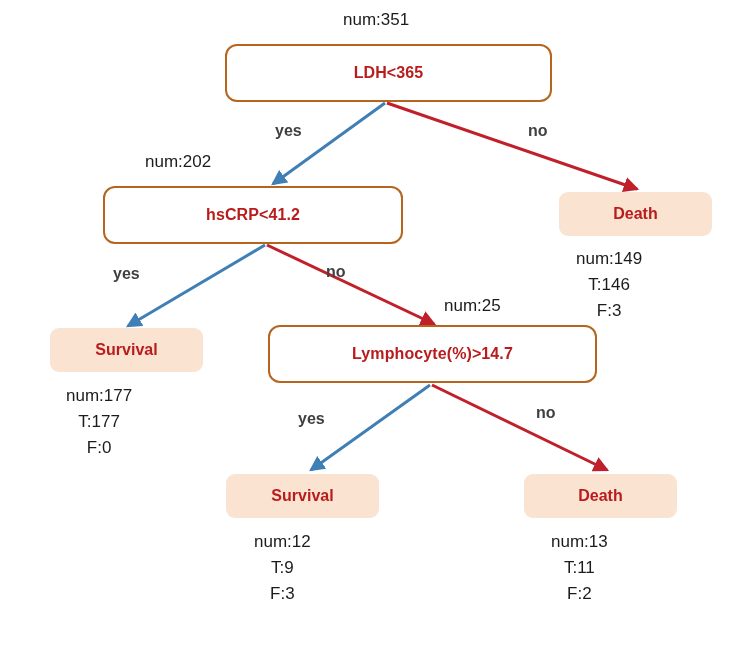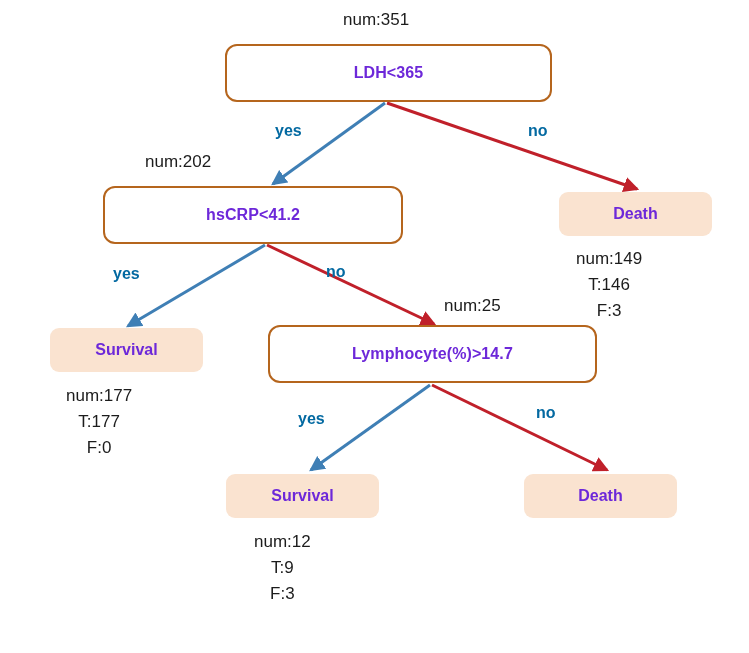--- a/index.html
+++ b/index.html
@@ -25,21 +25,21 @@
     height: 653px;
     pointer-events: none;
   }
   .node {
     position: absolute;
     box-sizing: border-box;
     display: flex;
     align-items: center;
     justify-content: center;
     text-align: center;
-    color: #6d28d9;
+    color: #b91c1c;
   }
   .decision {
     background: #ffffff;
     border: 2.5px solid #b5651d;
     border-radius: 12px;
     font-size: 16px;
     font-weight: 700;
     letter-spacing: 0.1px;
   }
   .leaf {
@@ -53,21 +53,21 @@
     position: absolute;
     font-size: 17px;
     font-weight: 400;
     color: #1c1c1c;
     white-space: nowrap;
   }
   .edge-label {
     position: absolute;
     font-size: 16px;
     font-weight: 700;
-    color: #0369a1;
+    color: #404040;
     white-space: nowrap;
   }
   .stats {
     position: absolute;
     font-size: 17px;
     line-height: 1.52;
     color: #1c1c1c;
     text-align: center;
     white-space: nowrap;
   }
@@ -148,14 +148,19 @@
   </div>
   <div class="stats" style="left:254px; top:529px;">
     <div>num:12</div>
     <div>T:9</div>
     <div>F:3</div>
   </div>
 
   <div class="node leaf" style="left:524px; top:474px; width:153px; height:44px;">
     <span>Death</span>
   </div>
+  <div class="stats" style="left:551px; top:529px;">
+    <div>num:13</div>
+    <div>T:11</div>
+    <div>F:2</div>
+  </div>
 
 </div>
 
 </body></html>

